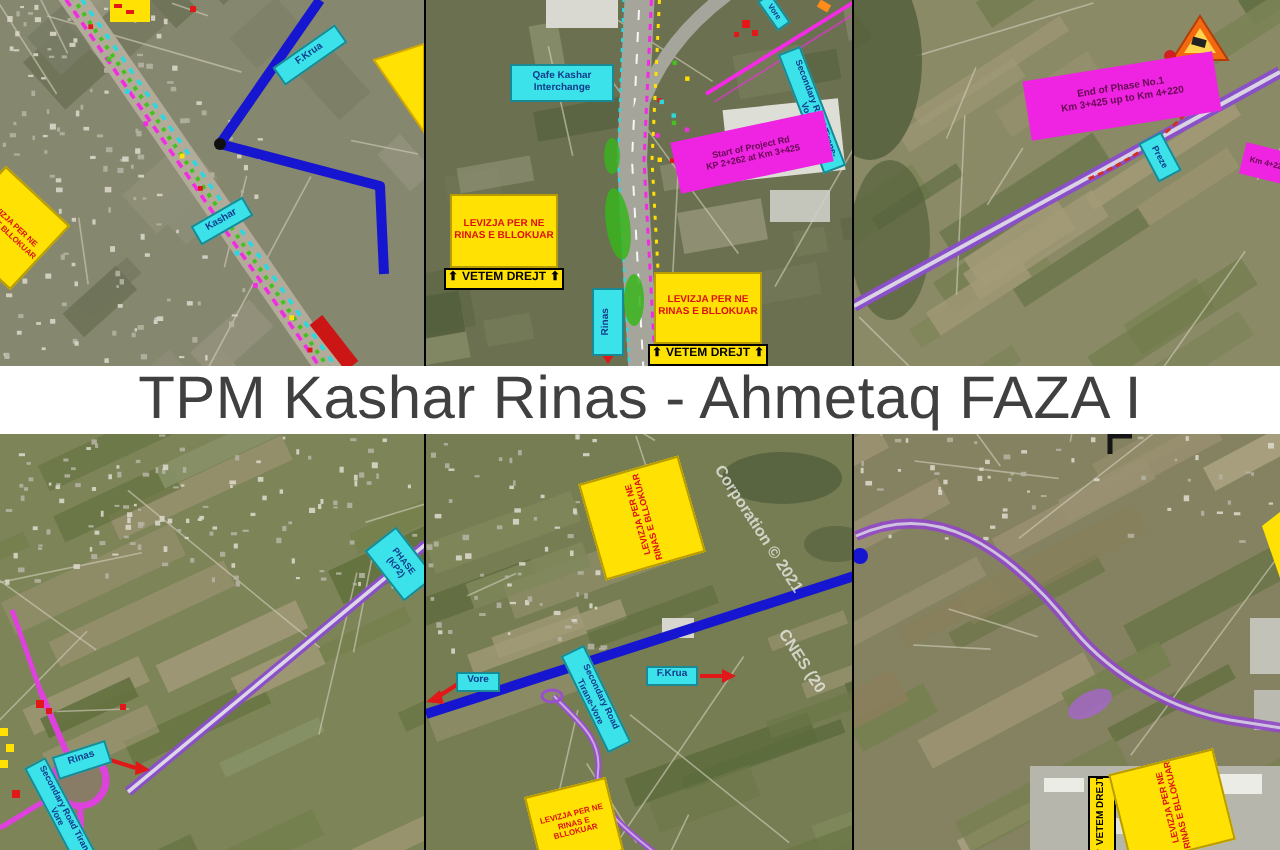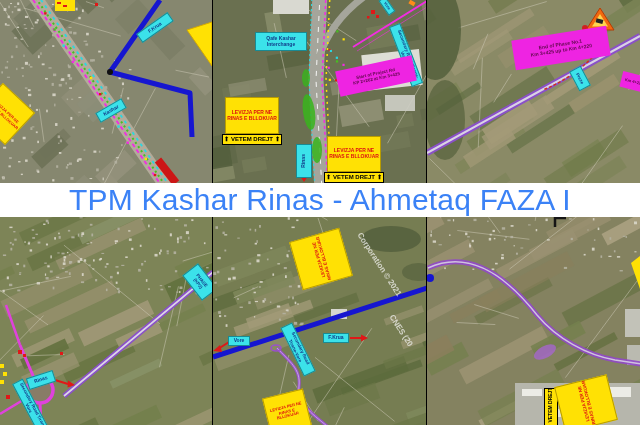--- a/index.html
+++ b/index.html
@@ -14,21 +14,21 @@
   .mag{background:#ee24e2;color:#63094f;font-size:4.5px;padding:1px;}
   .ysign{background:#ffe104;color:#dd1111;font-size:5px;border:0.5px solid #b89c00;padding:1px;}
   .vetem{background:#ffe104;color:#000;font-size:6px;border:1.2px solid #000;
          white-space:nowrap;gap:2px;font-weight:bold;}
   .vlab{overflow:hidden;}
   .vert-inner{transform:rotate(-90deg);white-space:pre-line;display:block;}
   .wm{position:absolute;color:rgba(230,230,224,.82);font-size:8px;font-weight:bold;
       transform-origin:left top;white-space:nowrap;z-index:4;}
   .title-band{position:absolute;left:0;top:183px;width:640px;height:34px;background:#ffffff;
               display:flex;align-items:center;justify-content:center;z-index:10;}
-  .title{font-size:30px;color:#3b82f6;letter-spacing:.2px;}
+  .title{font-size:30px;color:#404040;letter-spacing:.2px;}
 </style>
 </head>
 <body>
 
 <div class="canvas">
 
   <div class="panel" id="p-tl" style="left:0;top:0;width:212px;height:183px;">
     <svg id="bg-tl" width="212" height="183" viewBox="0 0 212 183">
         <rect x="0" y="0" width="212" height="183" fill="#86876f"></rect>
         <g transform="rotate(-42 106 91.5)">

